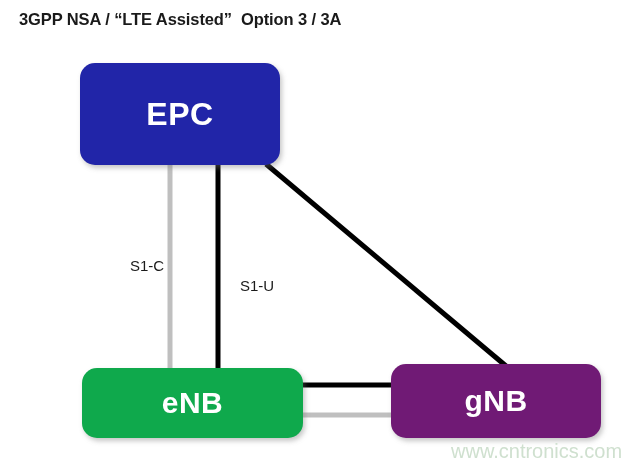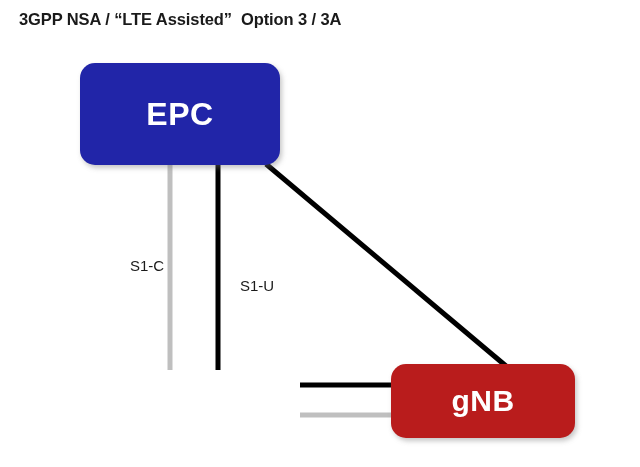--- a/index.html
+++ b/index.html
@@ -58,23 +58,23 @@
   #node-enb {
     left: 82px;
     top: 368px;
     width: 221px;
     height: 70px;
     background: #0fa94c;
   }
   #node-gnb {
     left: 391px;
     top: 364px;
-    width: 184px;
+    width: 210px;
     height: 74px;
-    background: #b91c1c;
+    background: #701a75;
   }
   .edge-label {
     position: absolute;
     font-size: 15px;
     color: #1a1a1a;
     font-weight: normal;
     white-space: nowrap;
     z-index: 4;
   }
   #label-s1c {
@@ -113,21 +113,23 @@
 
     <line x1="266" y1="164" x2="506" y2="366" stroke="#000000" stroke-width="5" stroke-linecap="butt"></line>
 
     <line x1="300" y1="385" x2="394" y2="385" stroke="#000000" stroke-width="5" stroke-linecap="butt"></line>
 
     <line x1="300" y1="415" x2="394" y2="415" stroke="#bfbfbf" stroke-width="5" stroke-linecap="butt"></line>
   </svg>
 
   <div class="node" id="node-epc">EPC</div>
 
+  <div class="node" id="node-enb">eNB</div>
 
   <div class="node" id="node-gnb">gNB</div>
 
   <div class="edge-label" id="label-s1c">S1-C</div>
 
   <div class="edge-label" id="label-s1u">S1-U</div>
 
+  <div id="watermark">www.cntronics.com</div>
 
 </div>
 
 </body></html>

